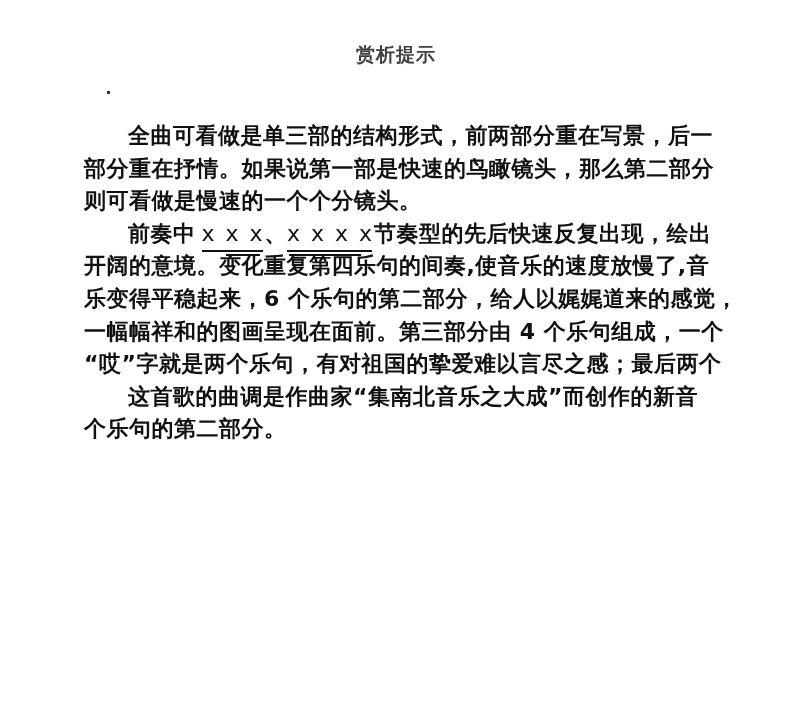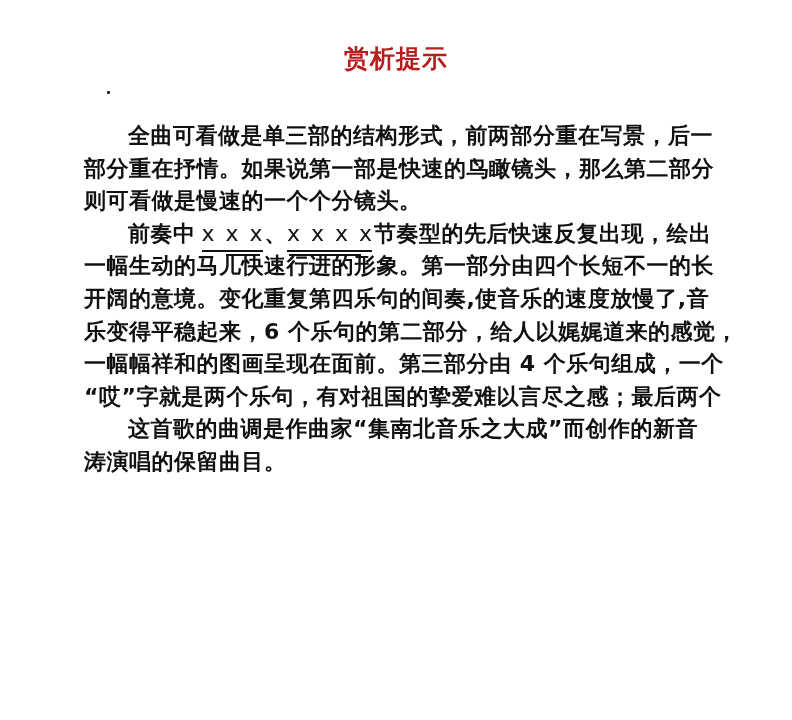--- a/index.html
+++ b/index.html
@@ -19,24 +19,24 @@
       position: absolute;
       left: 0; top: 0;
       width: 792px; height: 720px;
     }
     .title {
       position: absolute;
       left: 0;
       width: 792px;
       top: 42px;
       text-align: center;
-      font-size: 25px;
+      font-size: 19px;
       font-weight: bold;
       letter-spacing: 1px;
-      color: #b91c1c;
+      color: #404040;
     }
     .speck {
       position: absolute;
       left: 107px;
       top: 91px;
       width: 3px;
       height: 3px;
       background: #222;
       border-radius: 1px;
     }
@@ -89,26 +89,25 @@
 
 
     <div>
       <span class="line indent">全曲可看做是单三部的结构形式，前两部分重在写景，后一</span>
       <span class="line">部分重在抒情。如果说第一部是快速的鸟瞰镜头，那么第二部分</span>
       <span class="line">则可看做是慢速的一个个分镜头。</span>
     </div>
 
     <div>
       <span class="line indent"><span>前奏中</span><span class="rhythm" style="margin-left:6px;"><span>x x x</span><span class="u1"></span><span class="u2" style="left:24px; width:34px;"></span></span><span class="sep">、</span><span class="rhythm"><span>x x x x</span><span class="u1"></span><span class="u2" style="left:2px; width:72px;"></span></span><span>节奏型的先后快速反复出现，绘出</span></span>
-      <span class="line">一幅生动的马儿快速行进的形象。第一部分由四个长短不一的长</span>
       <span class="line">开阔的意境。变化重复第四乐句的间奏,使音乐的速度放慢了,音</span>
       <span class="line">乐变得平稳起来，6 个乐句的第二部分，给人以娓娓道来的感觉，</span>
       <span class="line">一幅幅祥和的图画呈现在面前。第三部分由 4 个乐句组成，一个</span>
       <span class="line">“哎”字就是两个乐句，有对祖国的挚爱难以言尽之感；最后两个</span>
     </div>
 
     <div>
       <span class="line indent">这首歌的曲调是作曲家“集南北音乐之大成”而创作的新音</span>
-      <span class="line">涛演唱的保留曲目。</span>
+      <span class="line">个乐句的第二部分。</span>
     </div>
 
   </div>
 </div>
 
 </body></html>

